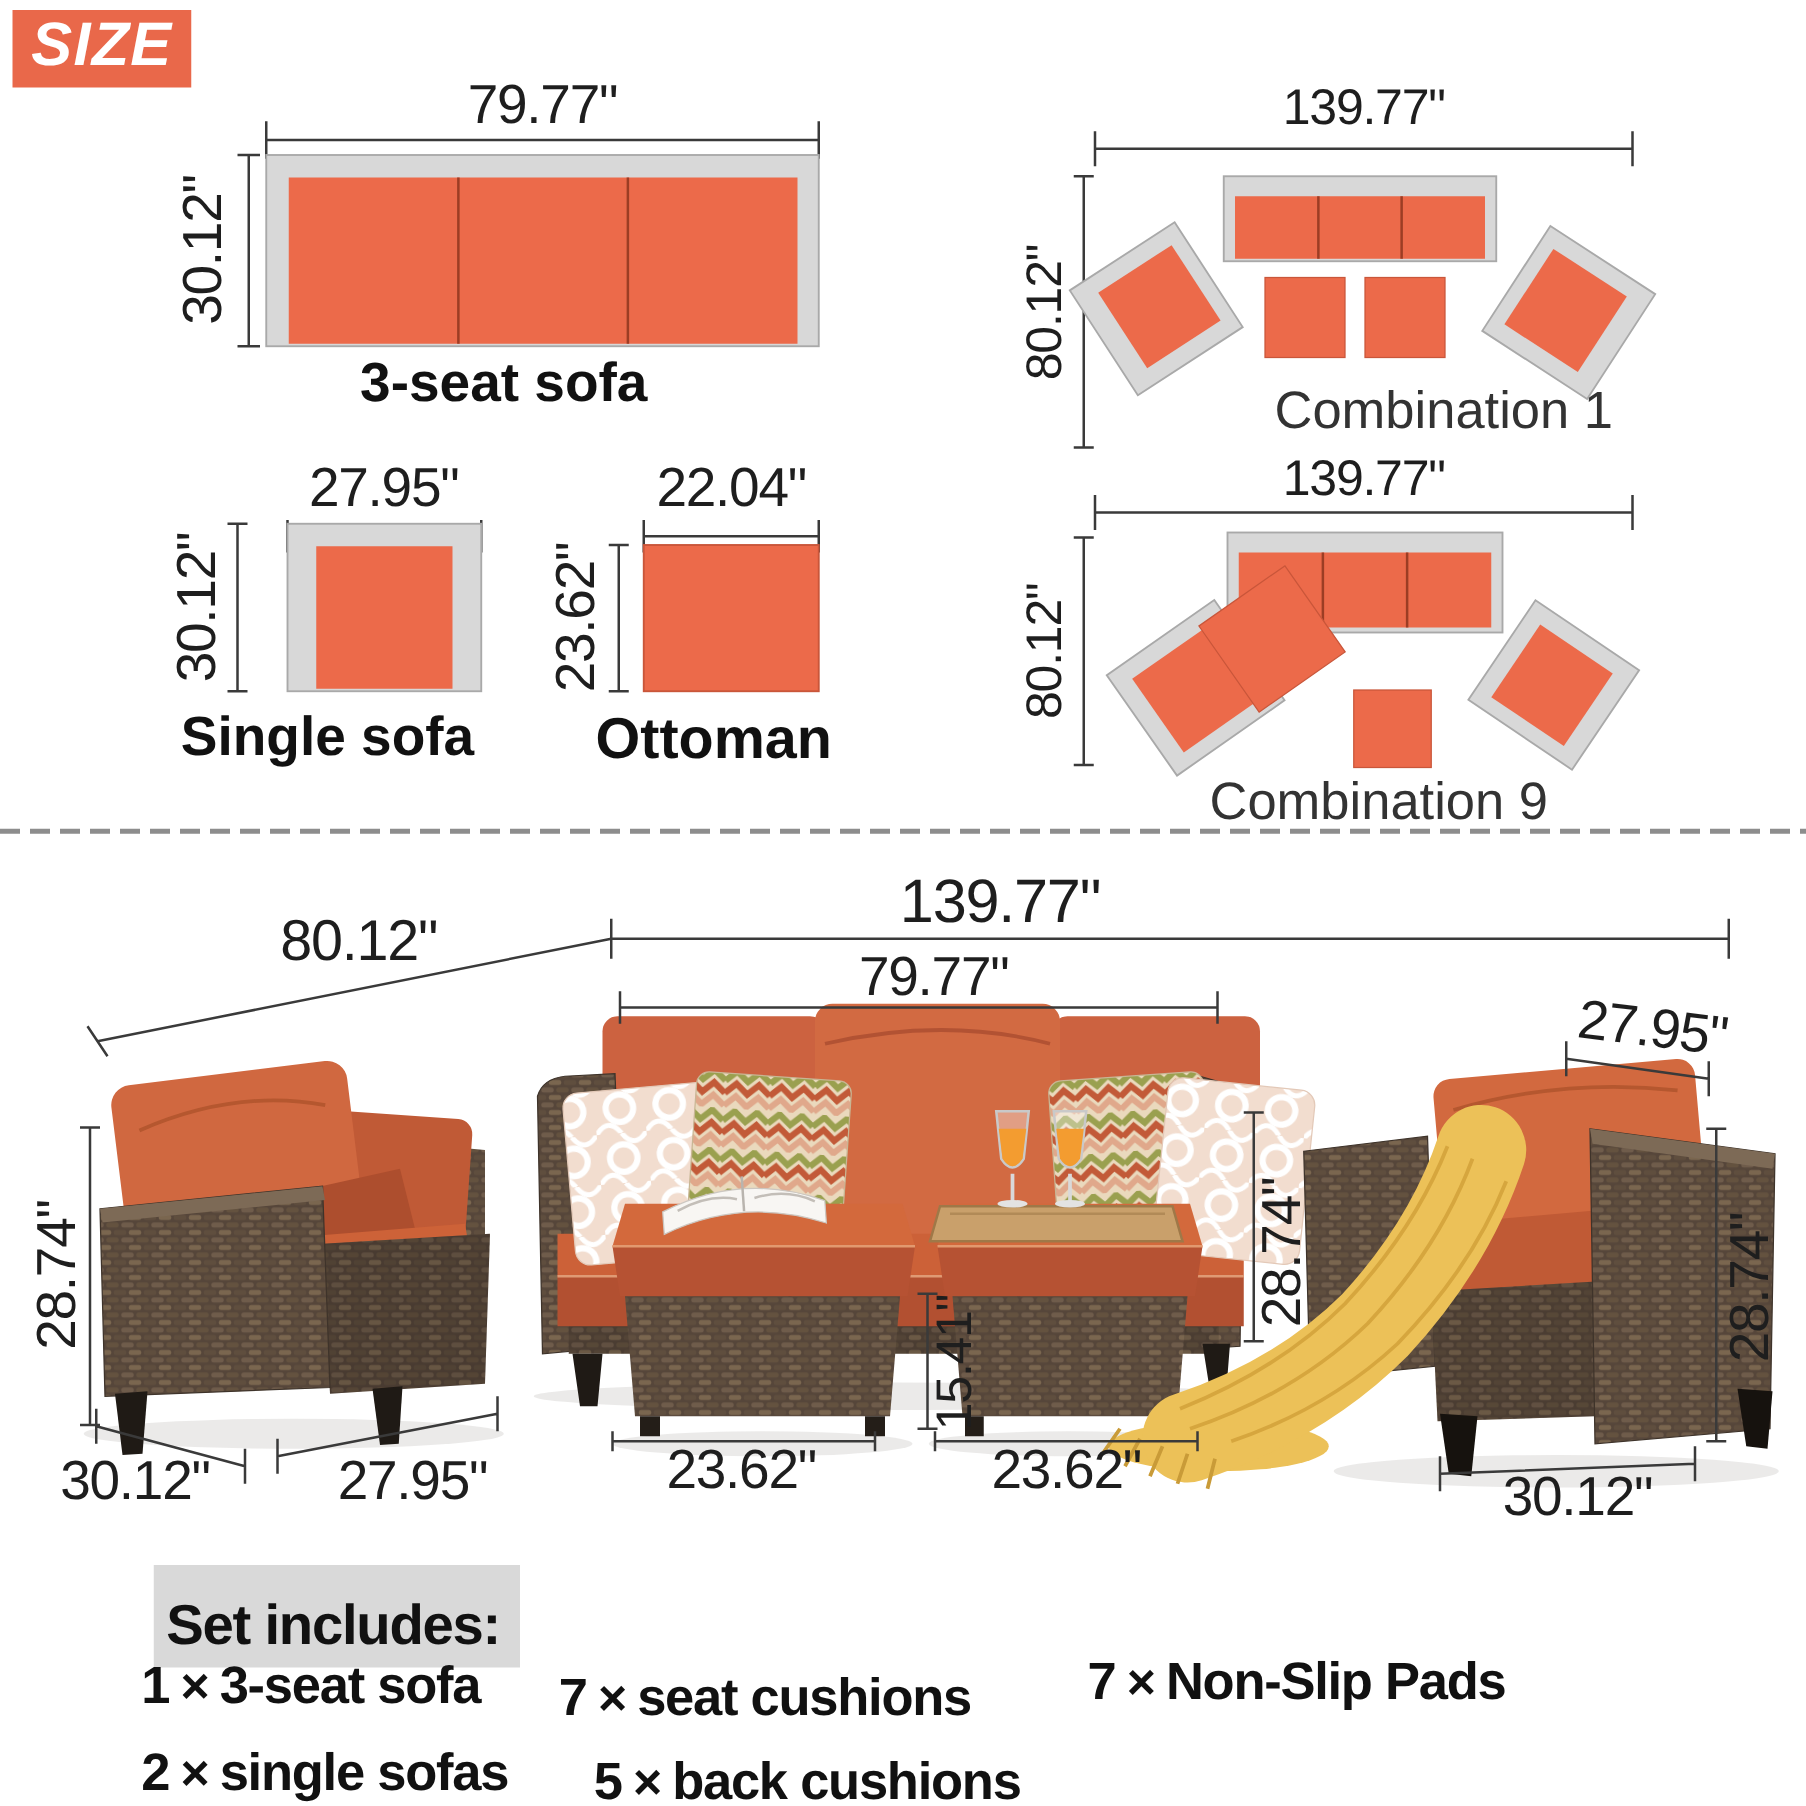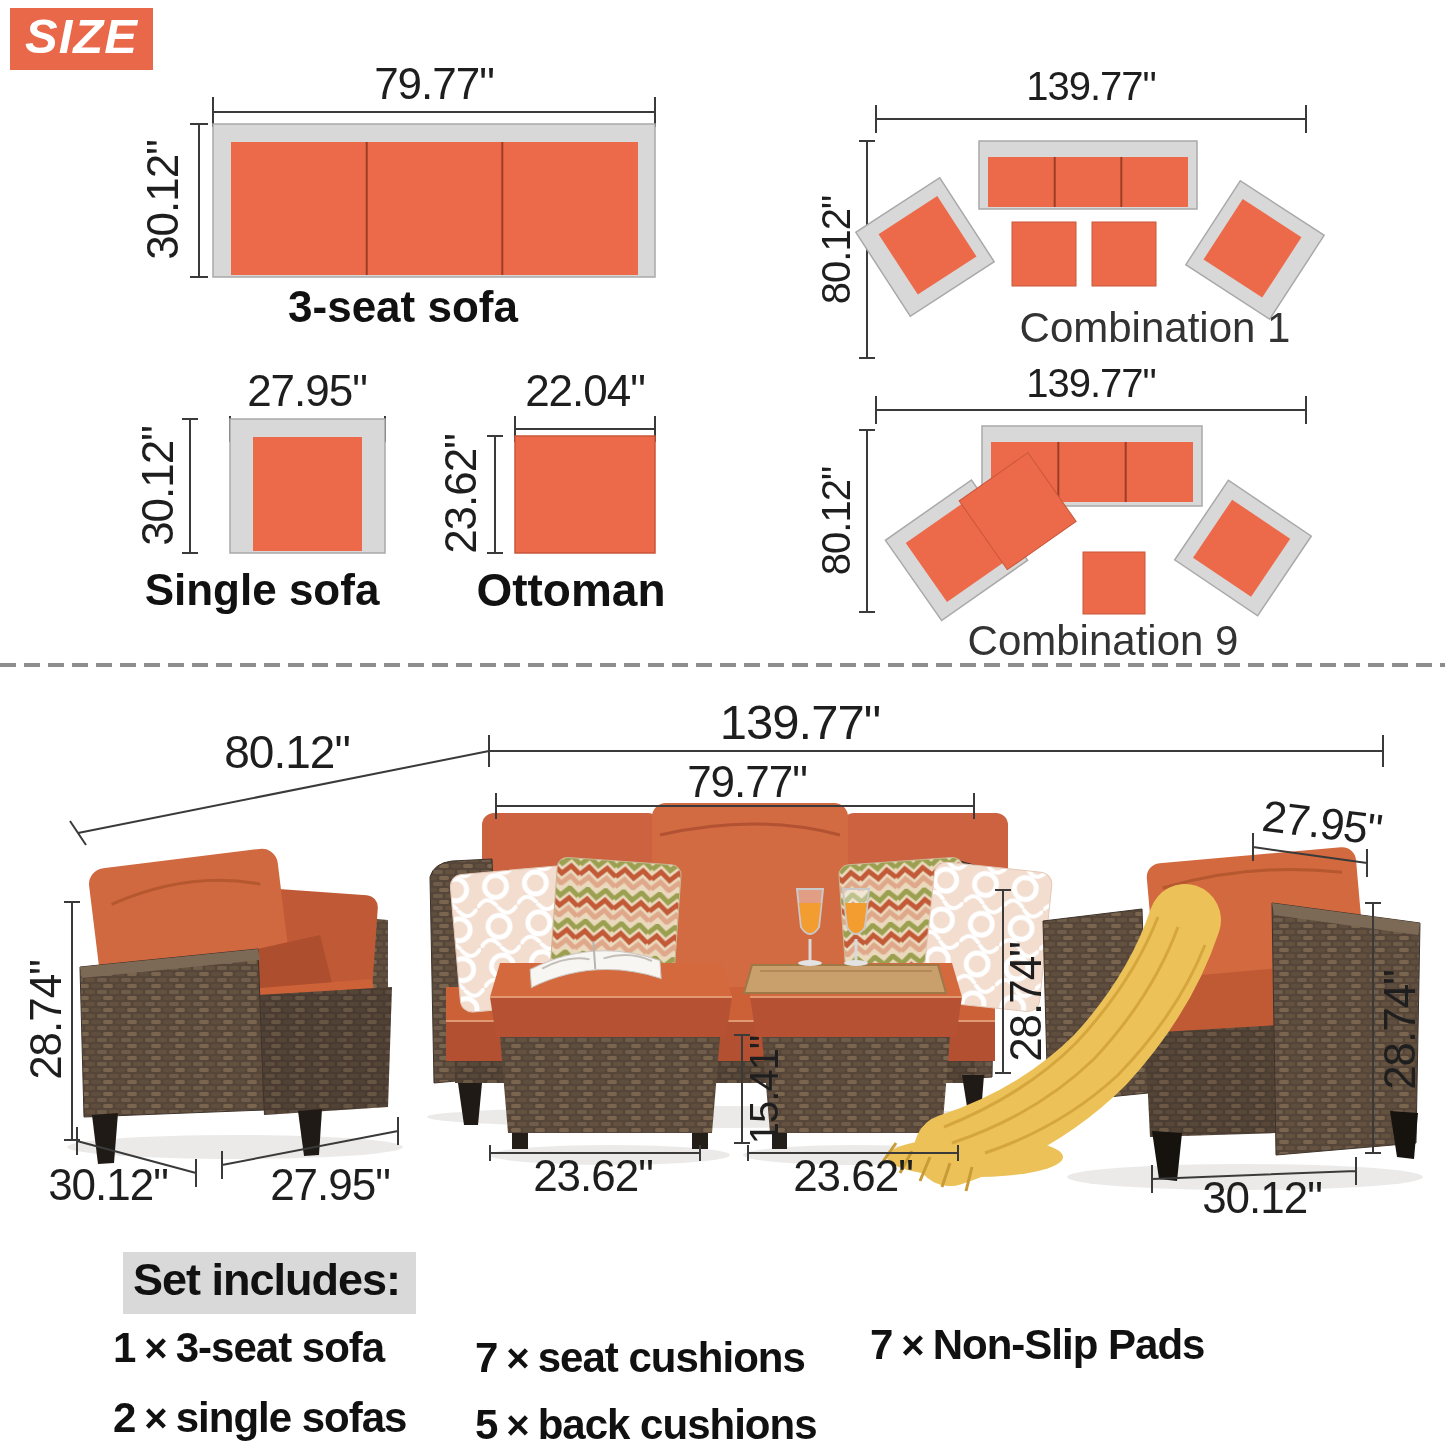--- a/index.html
+++ b/index.html
@@ -20,21 +20,21 @@
     background:#e9684a; color:#fff; display:flex; align-items:flex-start; justify-content:center;
     font-style:italic; font-weight:bold; font-size:49px; letter-spacing:1px;
   }
   .divider{
     position:absolute; left:0; top:663px; width:1445px; height:4px;
     background:repeating-linear-gradient(90deg,#8d8d8d 0 16px,transparent 16px 24px);
   }
   .inc-title{
     position:absolute; background:#d9d9d9; color:#111;
     font-weight:bold; font-size:45px; letter-spacing:-1px;
-    padding:2px 16px 8px 10px;
+    padding:22px 16px 8px 10px;
   }
   .item{
     position:absolute; transform:translateY(-50%); color:#111;
     font-weight:bold; font-size:42px; letter-spacing:-1px; white-space:nowrap;
   }
   .item .x{padding:0 9px; font-size:40px;}
 </style>
 </head>
 <body>
 
@@ -312,21 +312,21 @@
   <div class="t dim" style="left:1262px;top:1198px;">30.12"</div>
 
   <div class="inc-title" style="left:123px;top:1252px;">Set includes:</div>
 
   <div class="item" style="left:113px;top:1348px;">
     <span>1</span><span class="x">×</span><span>3-seat sofa</span>
   </div>
   <div class="item" style="left:113px;top:1418px;text-align:right;">
     <span>2</span><span class="x">×</span><span>single sofas</span>
   </div>
-  <div class="item" style="left:475px;top:1358px;">
+  <div class="item" style="left:447px;top:1358px;">
     <span>7</span><span class="x">×</span><span>seat cushions</span>
   </div>
   <div class="item" style="left:475px;top:1425px;">
     <span>5</span><span class="x">×</span><span>back cushions</span>
   </div>
   <div class="item" style="left:870px;top:1345px;">
     <span>7</span><span class="x">×</span><span>Non-Slip Pads</span>
   </div>
 
 </div>

